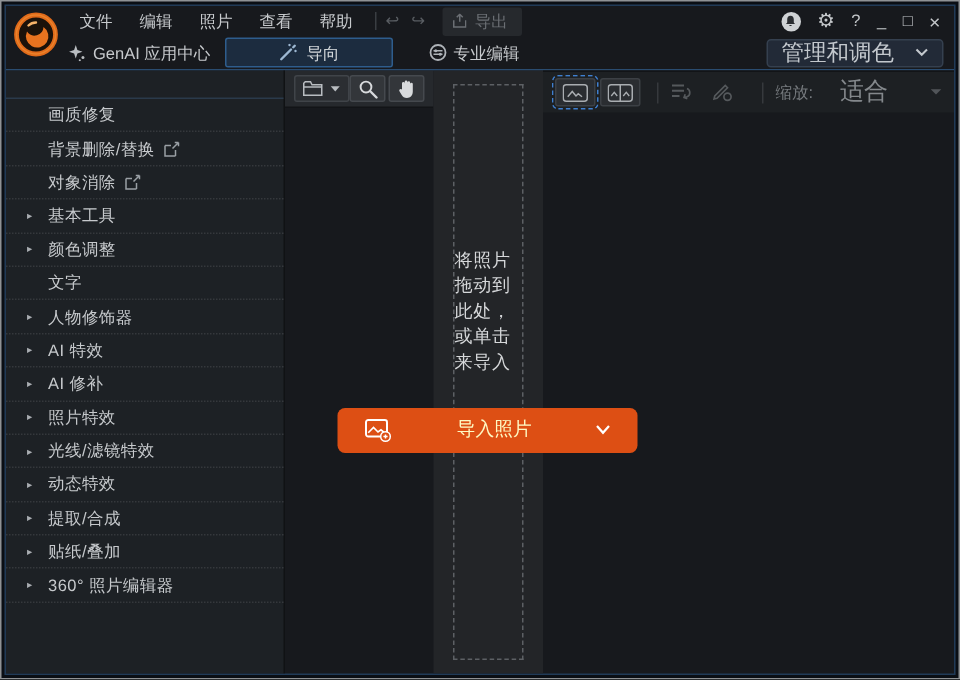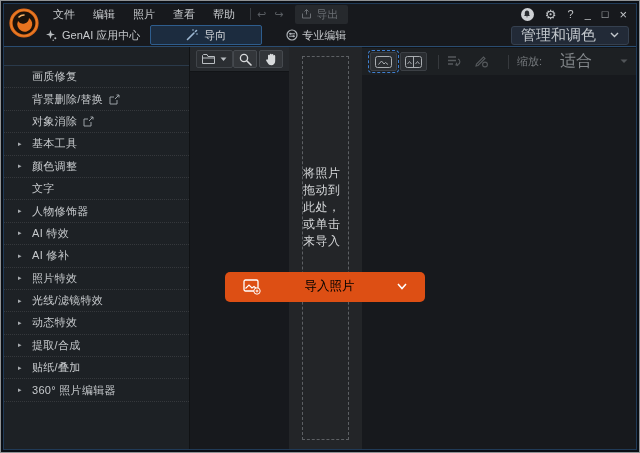--- a/index.html
+++ b/index.html
@@ -92,21 +92,21 @@
 
   .canvas { flex: 1; position: relative; background: #232528; min-height: 0; }
   .dropzone {
     position: absolute; left: 13px; right: 13px; top: 9px; bottom: 9px;
     border: 1px dashed #5d6064;
     display: flex; flex-direction: column; align-items: center; justify-content: center;
   }
   .drop-text { font-size: 12px; color: #d6d8da; margin-bottom: 22px; margin-top: -30px; letter-spacing: 0.5px; }
   .import-btn {
     width: 200px; height: 30px; border-radius: 5px; border: none;
-    background: #dd4f14; color: #000000; font-size: 12.5px;
+    background: #dd4f14; color: #fef9c3; font-size: 12.5px;
     display: flex; align-items: center; cursor: pointer;
     font-family: inherit;
   }
   .import-btn .imp-icon { margin-left: 18px; display: flex; }
   .import-btn .imp-label { flex: 1; text-align: center; }
   .import-btn .imp-caret { margin-right: 18px; display: flex; }
 
   .bottombar {
     height: 28px; background: #1d2023; border-top: 1px solid #121417;
     display: flex; align-items: center; padding: 0 8px; flex: 0 0 auto;

